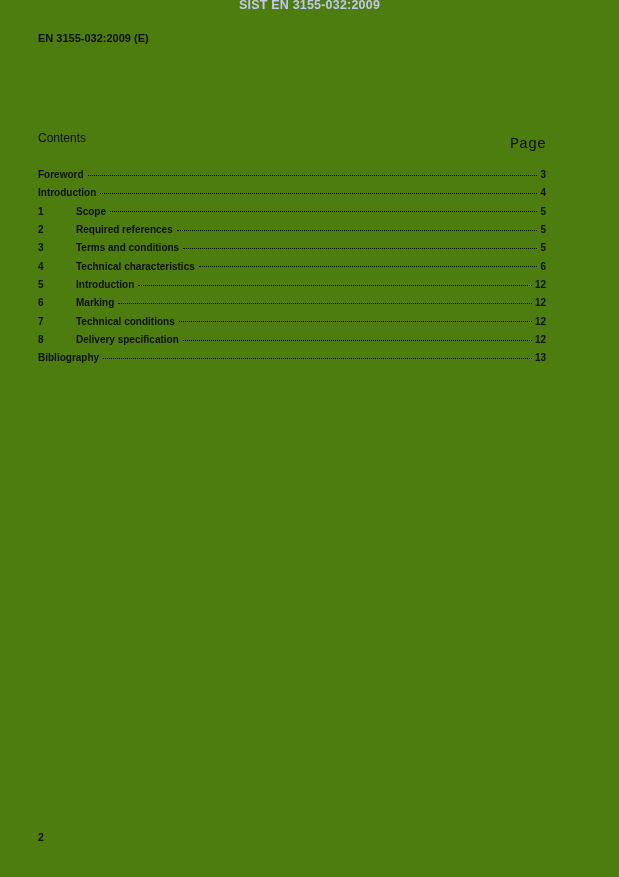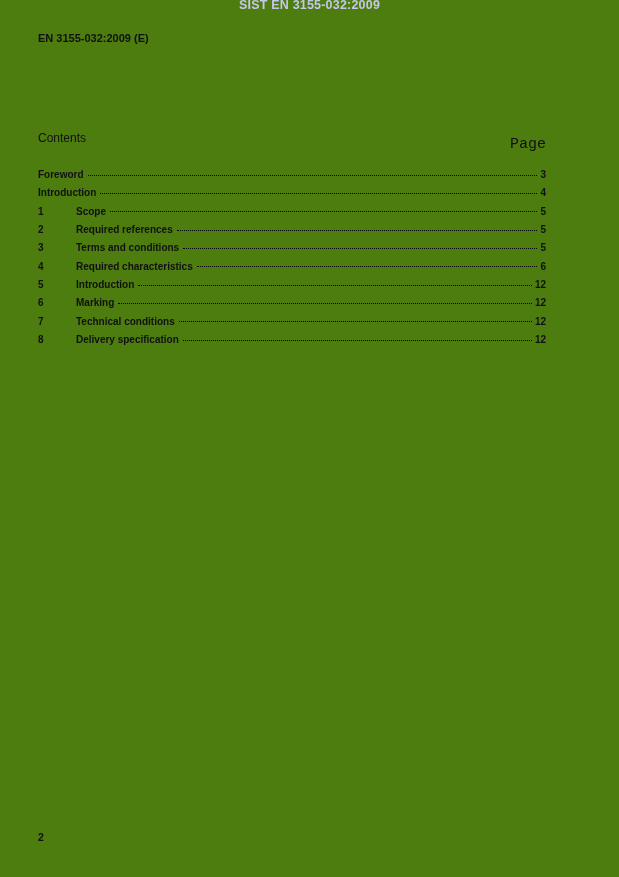--- a/index.html
+++ b/index.html
@@ -133,21 +133,21 @@
 
   <div class="toc-row">
     <span class="toc-num">3</span>
     <span class="toc-label">Terms and conditions</span>
     <span class="toc-leader"></span>
     <span class="toc-page">5</span>
   </div>
 
   <div class="toc-row">
     <span class="toc-num">4</span>
-    <span class="toc-label">Required characteristics</span>
+    <span class="toc-label">Technical characteristics</span>
     <span class="toc-leader"></span>
     <span class="toc-page">6</span>
   </div>
 
   <div class="toc-row">
     <span class="toc-num">5</span>
     <span class="toc-label">Introduction</span>
     <span class="toc-leader"></span>
     <span class="toc-page">12</span>
   </div>
@@ -166,17 +166,23 @@
     <span class="toc-page">12</span>
   </div>
 
   <div class="toc-row">
     <span class="toc-num">8</span>
     <span class="toc-label">Delivery specification</span>
     <span class="toc-leader"></span>
     <span class="toc-page">12</span>
   </div>
 
+  <div class="toc-row">
+
+    <span class="toc-label">Bibliography</span>
+    <span class="toc-leader"></span>
+    <span class="toc-page">13</span>
+  </div>
 </div>
 
   <div class="footer-num">2</div>
 
 </div>
 
 </body></html>

